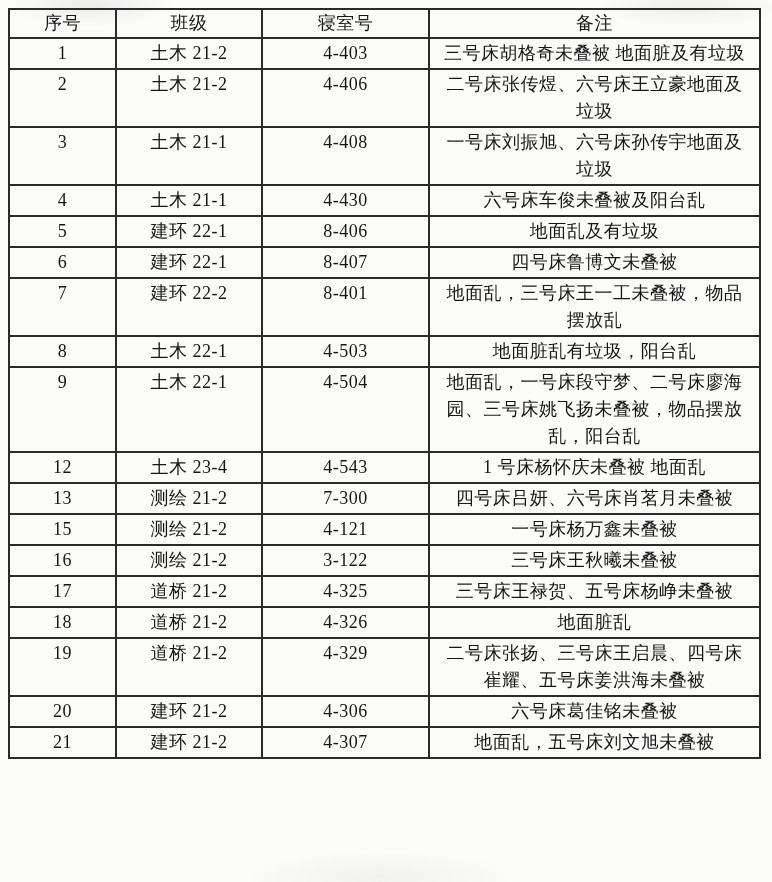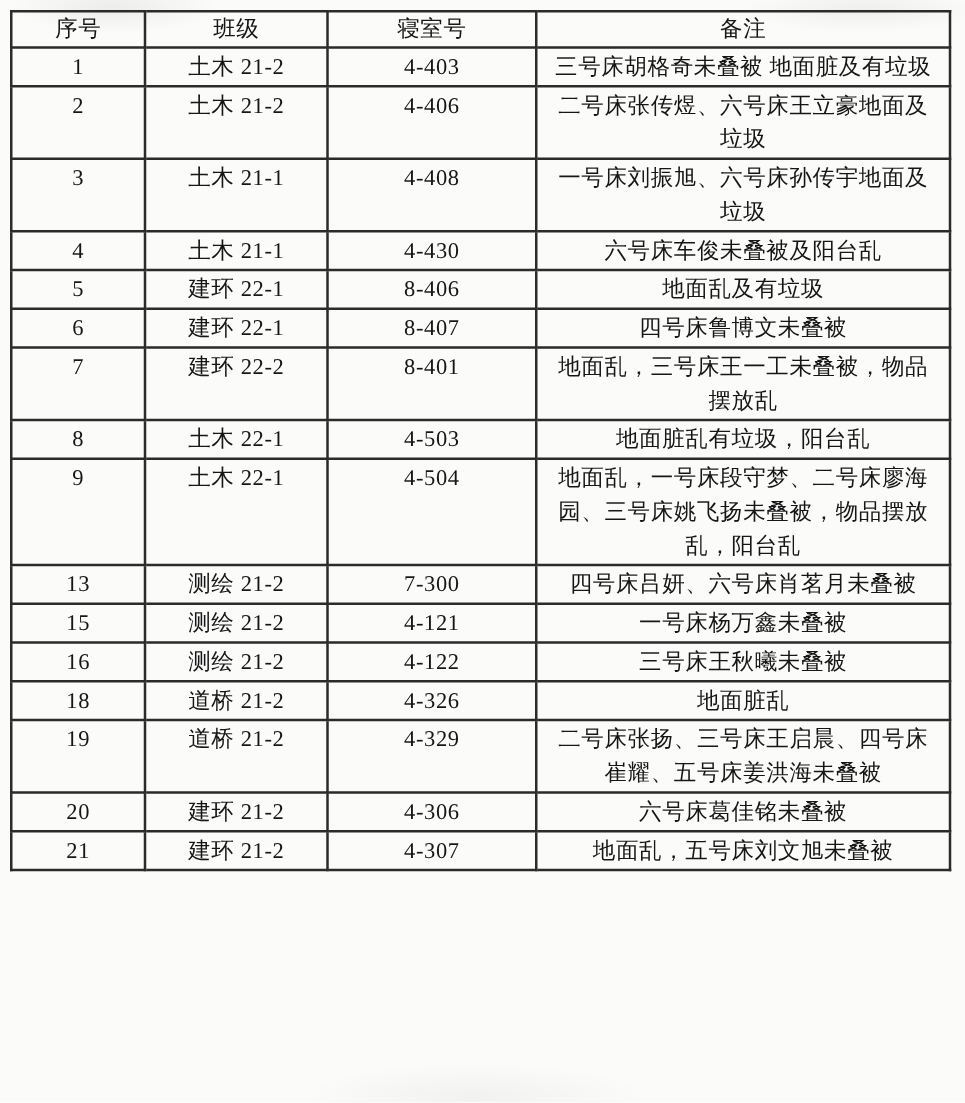--- a/index.html
+++ b/index.html
@@ -118,36 +118,48 @@
     <td>4-503</td>
     <td class="remark">地面脏乱有垃圾，阳台乱</td>
   </tr>
         <tr>
     <td>9</td>
     <td>土木 22-1</td>
     <td>4-504</td>
     <td class="remark">地面乱，一号床段守梦、二号床廖海园、三号床姚飞扬未叠被，物品摆放乱，阳台乱</td>
   </tr>
         <tr>
+    <td>12</td>
+    <td>土木 23-4</td>
+    <td>4-543</td>
+    <td class="remark">1 号床杨怀庆未叠被 地面乱</td>
+  </tr>
+        <tr>
     <td>13</td>
     <td>测绘 21-2</td>
     <td>7-300</td>
     <td class="remark">四号床吕妍、六号床肖茗月未叠被</td>
   </tr>
         <tr>
     <td>15</td>
     <td>测绘 21-2</td>
     <td>4-121</td>
     <td class="remark">一号床杨万鑫未叠被</td>
   </tr>
         <tr>
     <td>16</td>
     <td>测绘 21-2</td>
-    <td>4-122</td>
+    <td>3-122</td>
     <td class="remark">三号床王秋曦未叠被</td>
+  </tr>
+        <tr>
+    <td>17</td>
+    <td>道桥 21-2</td>
+    <td>4-325</td>
+    <td class="remark">三号床王禄贺、五号床杨峥未叠被</td>
   </tr>
         <tr>
     <td>18</td>
     <td>道桥 21-2</td>
     <td>4-326</td>
     <td class="remark">地面脏乱</td>
   </tr>
         <tr>
     <td>19</td>
     <td>道桥 21-2</td>

